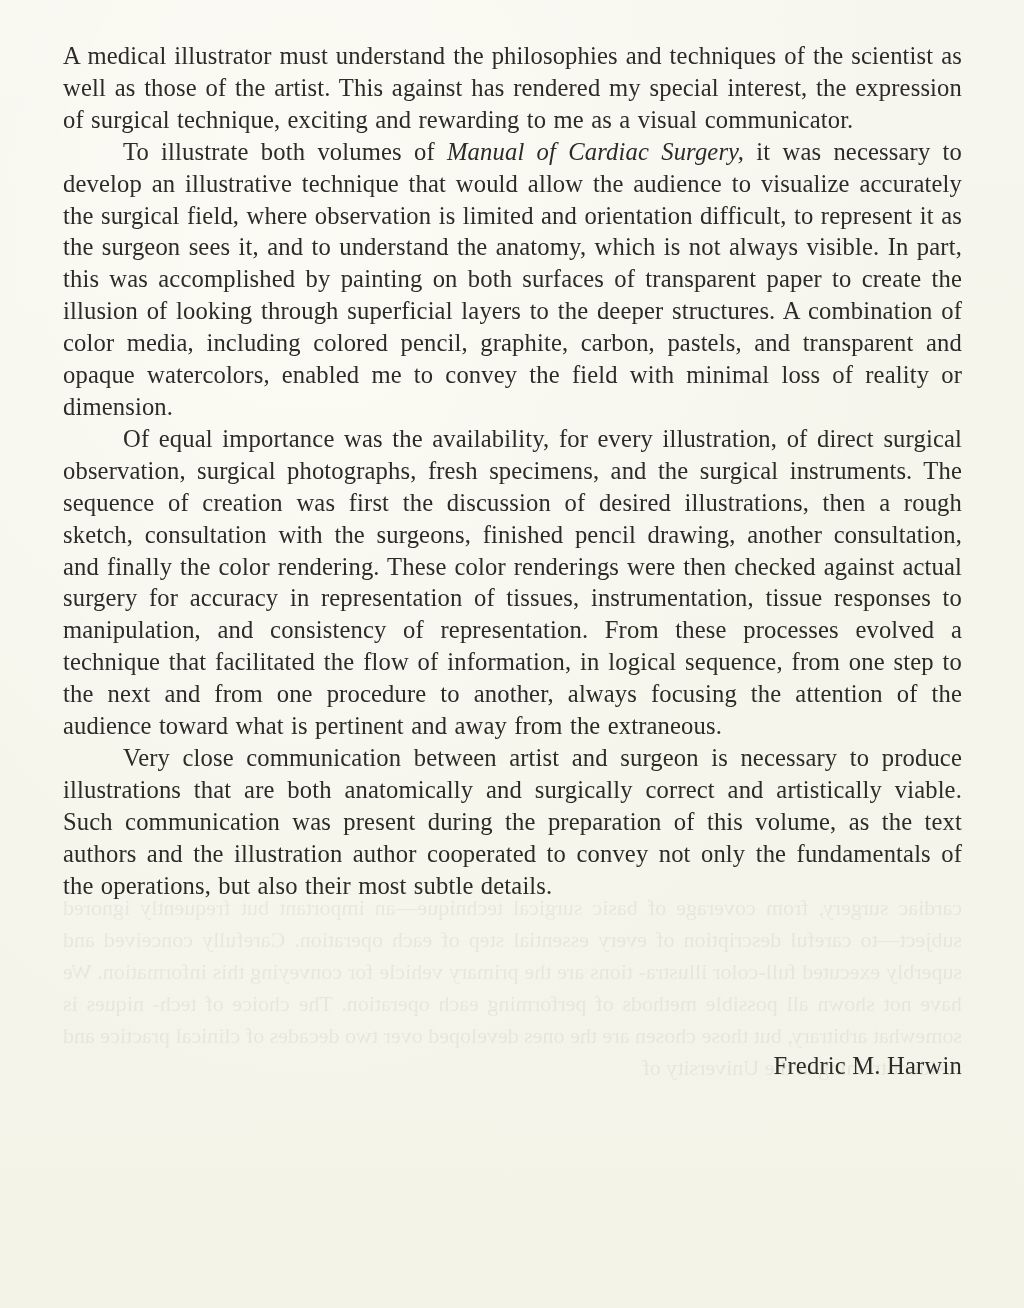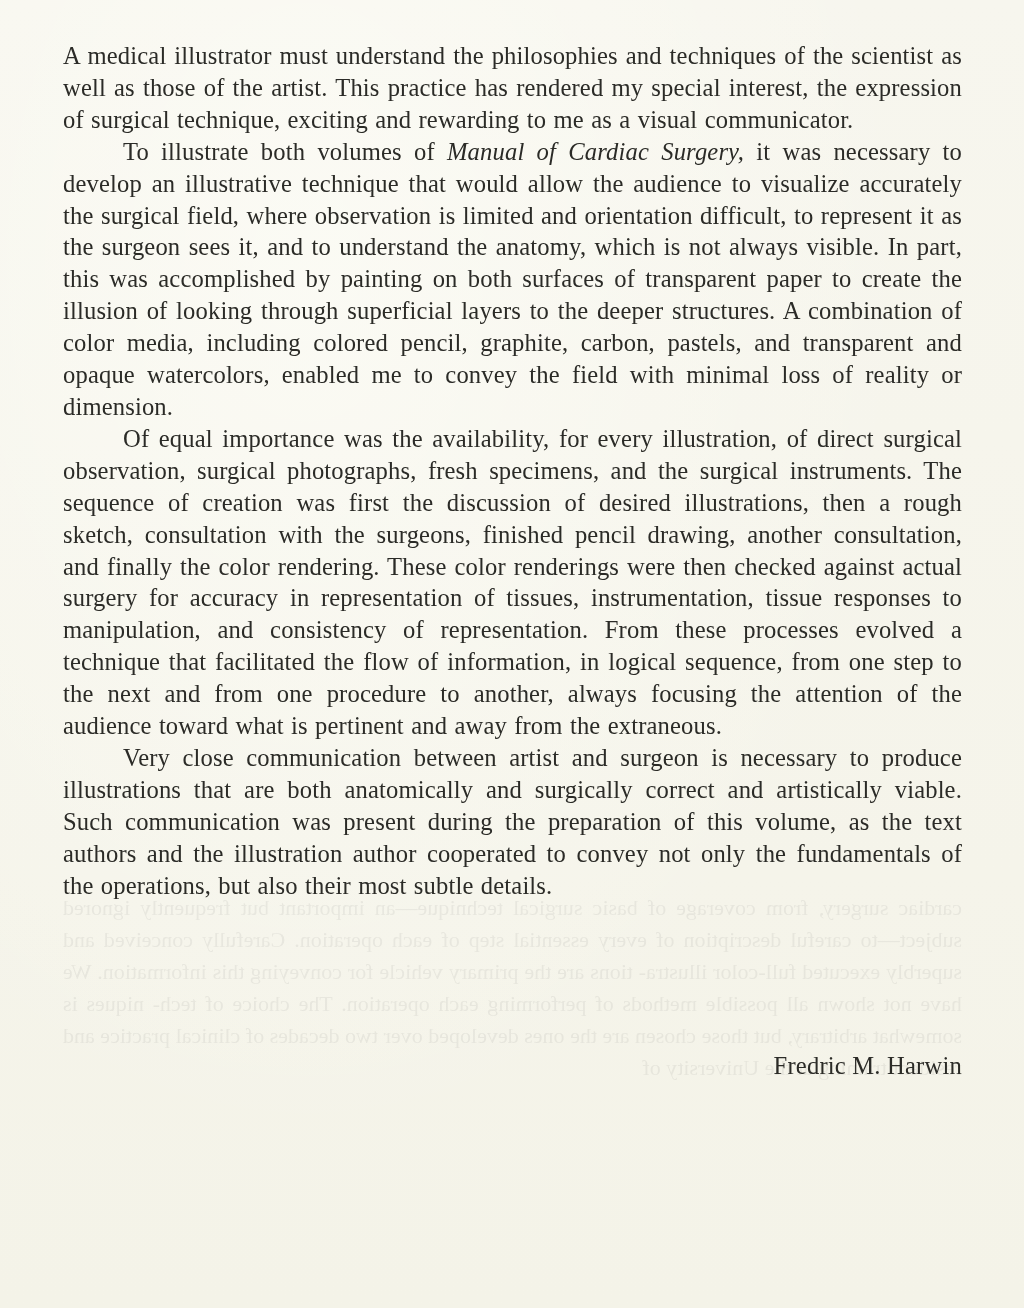--- a/index.html
+++ b/index.html
@@ -80,21 +80,21 @@
 <body>
 
 <div class="page">
 
   <div class="show-through" aria-hidden="true">
     cardiac surgery, from coverage of basic surgical technique—an important but frequently ignored subject—to careful description of every essential step of each operation. Carefully conceived and superbly executed full-color illustra- tions are the primary vehicle for conveying this information. We have not shown all possible methods of performing each operation. The choice of tech- niques is somewhat arbitrary, but those chosen are the ones developed over two decades of clinical practice and resident training at the University of
   </div>
 
   <div class="column">
     <p class="para">
-      <span>A medical illustrator must understand the philosophies and techniques of the scientist as well as those of the artist. This practice has rendered my special interest, the expression of surgical technique, exciting and rewarding to me as a visual communicator.</span>
+      <span>A medical illustrator must understand the philosophies and techniques of the scientist as well as those of the artist. This against has rendered my special interest, the expression of surgical technique, exciting and rewarding to me as a visual communicator.</span>
     </p>
     <p class="para indent">
       <span>To illustrate both volumes of </span><em>Manual of Cardiac Surgery,</em><span> it was necessary to develop an illustrative technique that would allow the audience to visualize accurately the surgical field, where observation is limited and orientation diffi­cult, to represent it as the surgeon sees it, and to understand the anatomy, which is not always visible. In part, this was accomplished by painting on both surfaces of transparent paper to create the illusion of looking through superficial layers to the deeper structures. A combination of color media, including colored pencil, graphite, carbon, pastels, and transparent and opaque watercolors, enabled me to convey the field with minimal loss of reality or dimension.</span>
     </p>
     <p class="para indent">
       <span>Of equal importance was the availability, for every illustration, of direct surgical observation, surgical photographs, fresh specimens, and the surgical instruments. The sequence of creation was first the discussion of desired illus­trations, then a rough sketch, consultation with the surgeons, finished pencil drawing, another consultation, and finally the color rendering. These color renderings were then checked against actual surgery for accuracy in representa­tion of tissues, instrumentation, tissue responses to manipulation, and consis­tency of representation. From these processes evolved a technique that facilitated the flow of information, in logical sequence, from one step to the next and from one procedure to another, always focusing the attention of the audience toward what is pertinent and away from the extraneous.</span>
     </p>
     <p class="para indent">
       <span>Very close communication between artist and surgeon is necessary to produce illustrations that are both anatomically and surgically correct and artistically viable. Such communication was present during the preparation of this volume, as the text authors and the illustration author cooperated to convey not only the fundamentals of the operations, but also their most subtle details.</span>
     </p>

